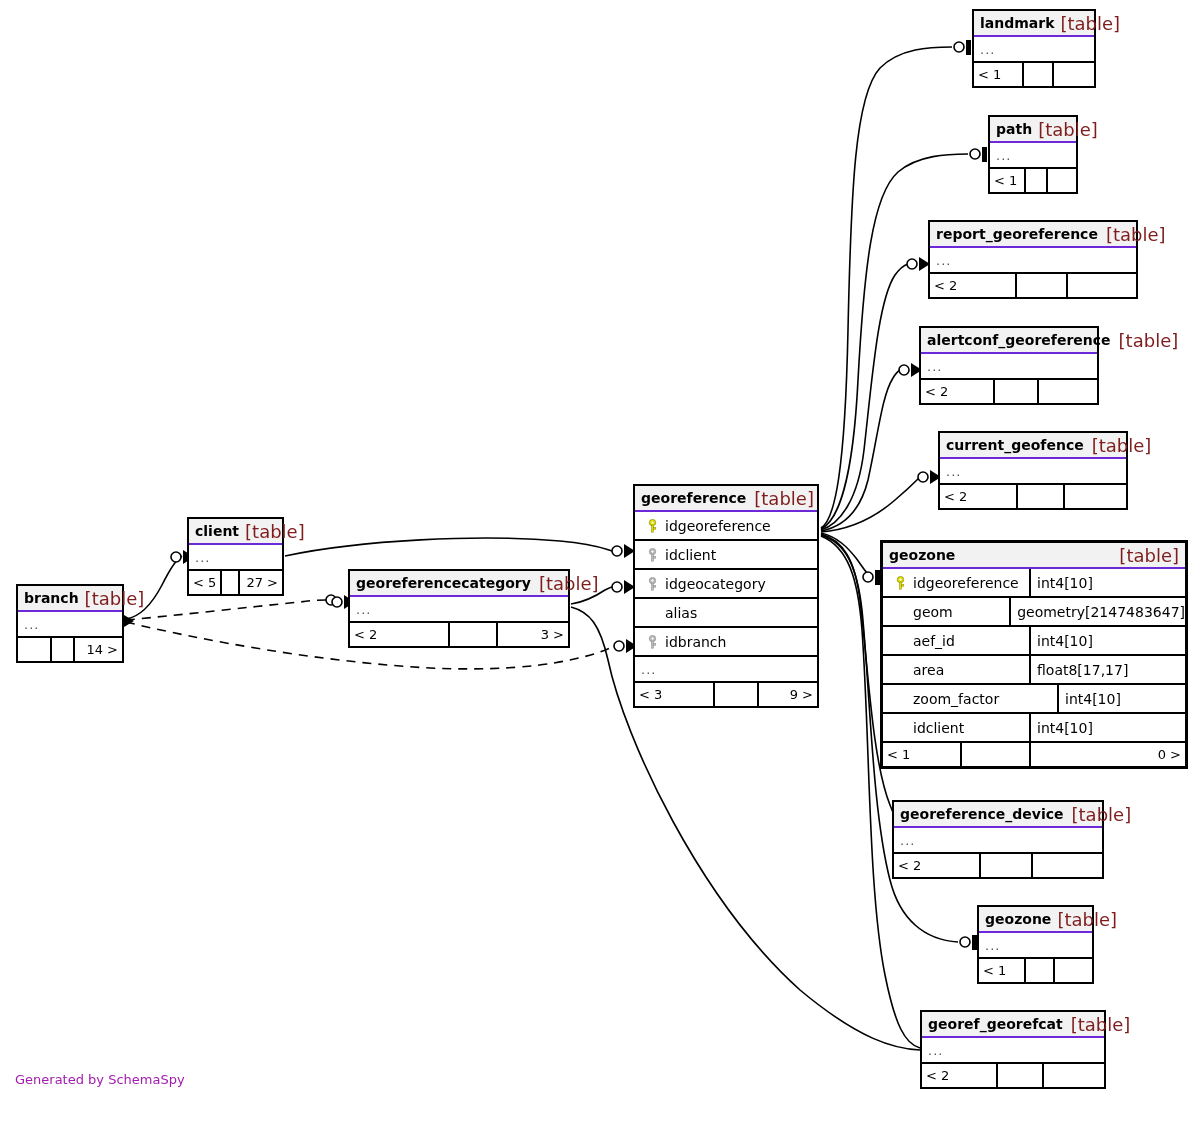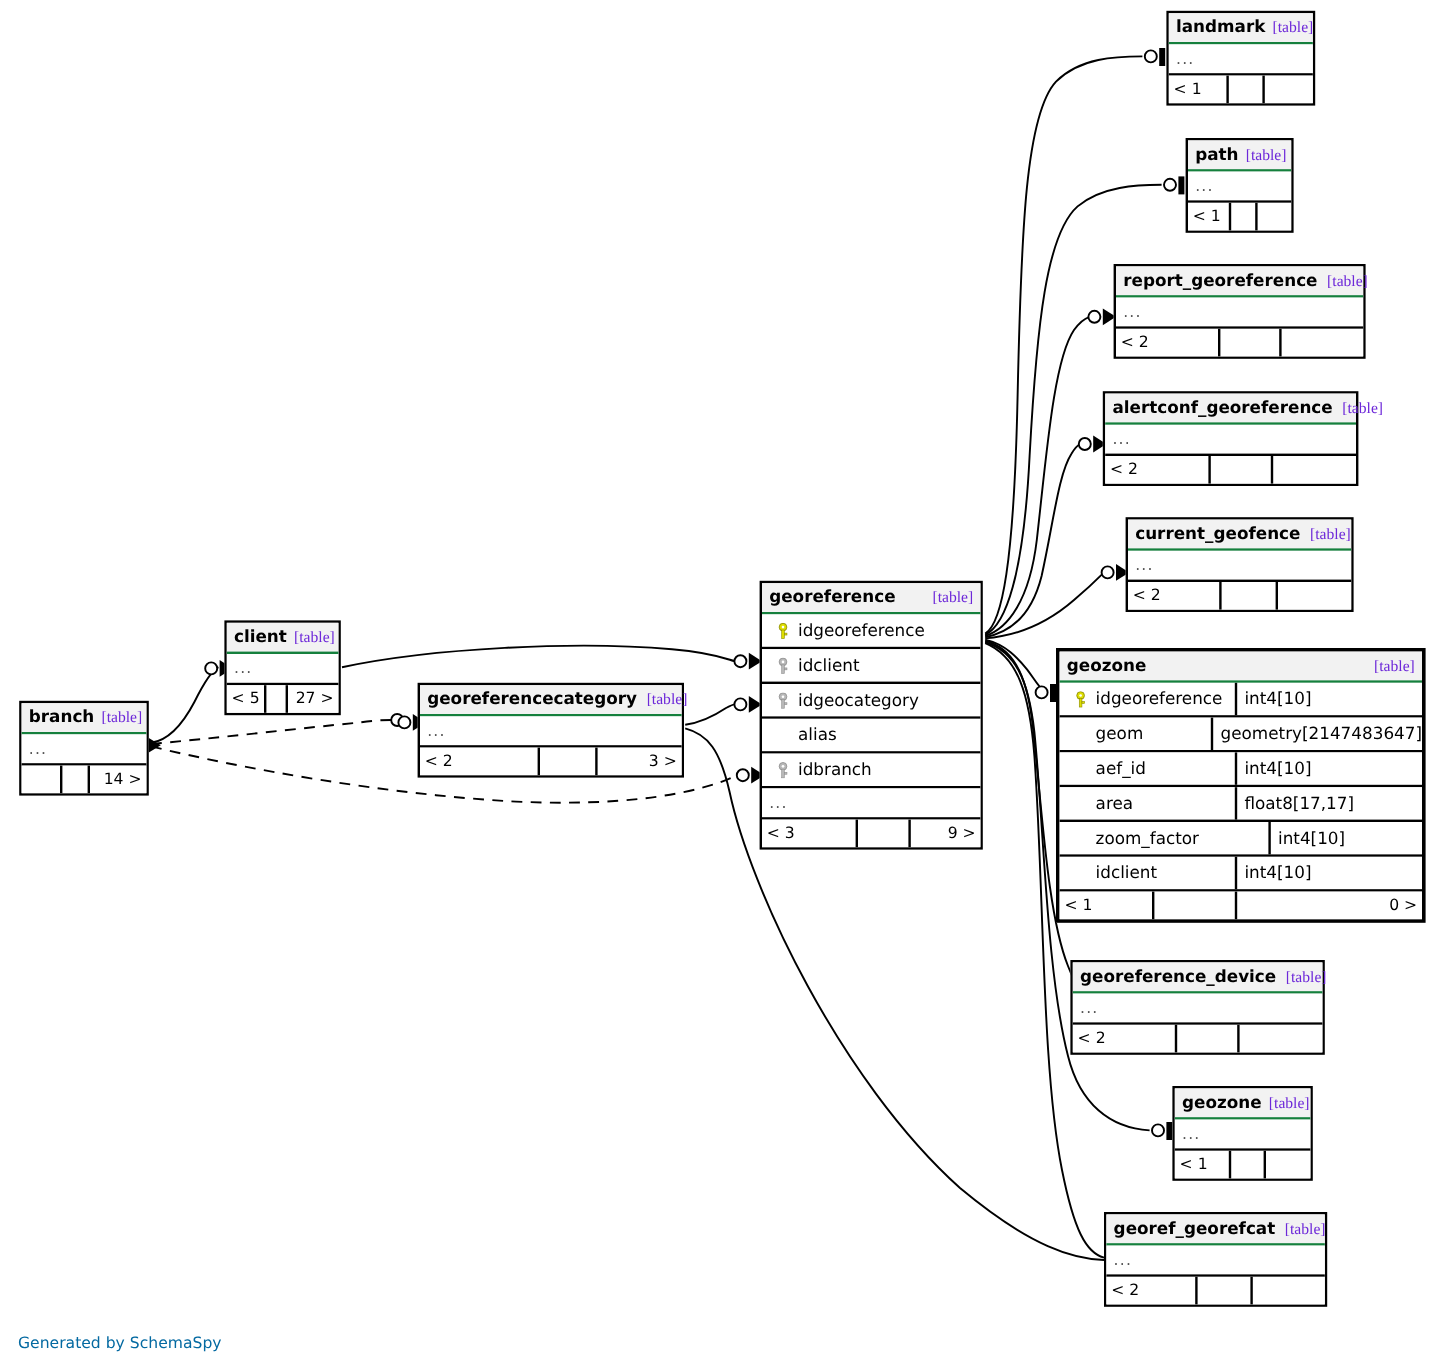--- a/index.html
+++ b/index.html
@@ -28,39 +28,38 @@
     border: 2px solid #000000;
     background: #ffffff;
     box-sizing: border-box;
     z-index: 5;
   }
   .table-box.focal {
     border-width: 3px;
   }
   .tbl-header {
     background: #f2f2f2;
-    border-bottom: 2px solid #15803d;
+    border-bottom: 2px solid #6d28d9;
     box-sizing: border-box;
     display: flex;
     align-items: center;
     justify-content: space-between;
     padding: 0 6px;
     height: 26px;
     white-space: nowrap;
   }
   .tbl-name {
     font-weight: bold;
     font-size: 14px;
     color: #000000;
   }
   .tbl-tag {
-    font-size: 13px;
-    color: #6d28d9;
+    font-size: 18px;
+    color: #7f1d1d;
     padding-left: 8px;
-    font-family: Liberation Serif, serif;
   }
   .tbl-header.tight {
     justify-content: flex-start;
   }
   .tbl-header.tight .tbl-tag {
     padding-left: 6px;
   }
   .col-row {
     height: 29px;
     border-bottom: 2px solid #000000;
@@ -139,23 +138,23 @@
     display: flex;
     align-items: center;
     padding-left: 6px;
     box-sizing: border-box;
     white-space: nowrap;
     flex: 1;
   }
   .credit {
     position: absolute;
     left: 15px;
-    top: 1112px;
+    top: 1072px;
     font-size: 13px;
-    color: #0369a1;
+    color: #a21caf;
     white-space: nowrap;
   }
   svg.keyicon { display: block; }
 </style>
 </head>
 <body>
 
 <div id="canvas">
 
   <svg id="edges" viewBox="0 0 1203 1143" width="1203" height="1143" xmlns="http://www.w3.org/2000/svg">
@@ -273,21 +272,21 @@
       <span class="tbl-tag">[table]</span>
     </div>
     <div class="ellipsis-row">...</div>
     <div class="footer-row">
       <div class="footer-cell fc-left" style="width:42%">&lt; 2</div>
       <div class="footer-cell" style="width:25%"></div>
       <div class="footer-cell fc-right" style="width:33%"></div>
     </div>
   </div>
 
-  <div class="table-box" style="left:919px; top:326px; width:213px;">
+  <div class="table-box" style="left:919px; top:326px; width:180px;">
     <div class="tbl-header">
       <span class="tbl-name">alertconf_georeference</span>
       <span class="tbl-tag">[table]</span>
     </div>
     <div class="ellipsis-row">...</div>
     <div class="footer-row">
       <div class="footer-cell fc-left" style="width:42%">&lt; 2</div>
       <div class="footer-cell" style="width:25%"></div>
       <div class="footer-cell fc-right" style="width:33%"></div>
     </div>

